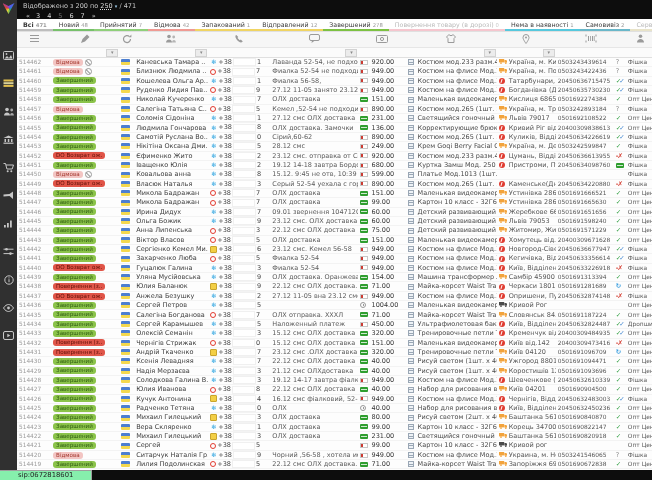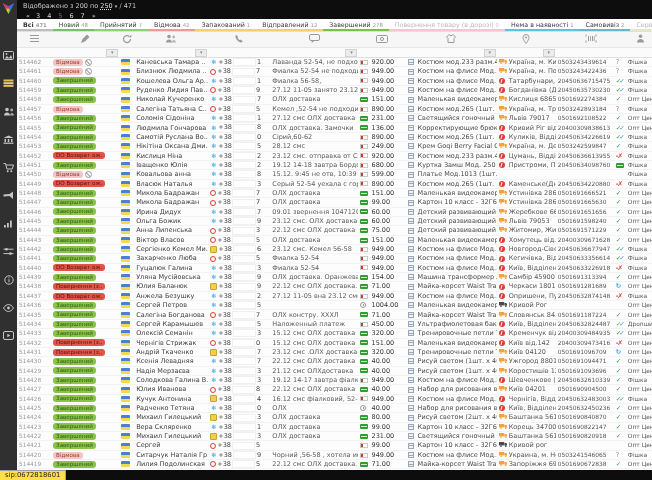--- a/index.html
+++ b/index.html
@@ -79,22 +79,22 @@
   .c-addr{color:#555;}
   .c-ttn{color:#555;font-size:5.9px;}
   .ts-ok{color:#2e9e3f;font-weight:bold;}
   .ts-ok2{color:#3b82d0;font-weight:bold;margin-left:-2px;}
   .ts-fail{color:#d43b2f;font-weight:bold;letter-spacing:-1px;}
   .ts-q{color:#8a8a8a;}
   .ts-rf{color:#3b9fe0;font-weight:bold;}
   .c-src{color:#5a5a5a;font-size:5.9px;}
   
   .bottombar{position:absolute;left:0;bottom:0;width:652px;height:10px;background:#0d0d0d;z-index:4;}
-  .sip{position:absolute;left:0;bottom:0;height:9px;line-height:9px;background:#fde047;border:1px solid #9e9e9e;
-       border-left:none;border-bottom:none;font-size:6.8px;color:#222;padding:0 5px;z-index:6;}
+  .sip{position:absolute;left:0;bottom:0;height:9px;line-height:9px;background:#86efac;border:1px solid #9e9e9e;
+       border-left:none;border-bottom:none;font-size:6.8px;color:#222;padding:0 18px;z-index:6;}
 </style>
 </head>
 <body>
 
 <div class="screen">
 
   <div class="sidebar">
     <div class="logo"></div>
     <div class="side-icons" id="sideIcons">
         <div class="slot">
@@ -516,21 +516,21 @@
                 </svg></span></td>
             <td class="c-addr">Україна, м. Де..</td>
             <td class="c-ttn">0503242599847</td>
             <td><span class="ts-ok">✓</span></td>
             <td class="c-src">Фішка</td>
           </tr>
           <tr>
             <td class="c-id">514452</td>
             <td><span class="chip w">DO Возврат ож.</span></td>
             <td><span class="uaflag"></span></td>
-            <td class="c-name">Кислиця Ніна</td>
+            <td class="c-name">Єфименко Жито</td>
             <td><span class="op ks">✻</span>+38<span class="mask"></span><span class="dg">2</span></td>
             <td class="c-comment">23.12 смс. отправка от Сокол...</td>
             <td><span class="pay np"></span></td>
             <td class="c-price">920.00</td>
             <td><span class="boxic"></span></td>
             <td class="c-product">Костюм мод.233 разм.48-58 (1...</td>
             <td><span class="car np"></span></td>
             <td class="c-addr">Цумань, Відділ..</td>
             <td class="c-ttn">20450636613955</td>
             <td><span class="ts-fail">-✗</span></td>
@@ -842,21 +842,21 @@
             <td class="c-ttn"></td>
             <td></td>
             <td class="c-src">Опт Центр</td>
           </tr>
           <tr>
             <td class="c-id">514435</td>
             <td><span class="chip d">Завершений</span></td>
             <td><span class="uaflag"></span></td>
             <td class="c-name">Салегіна Богданова</td>
             <td><span class="op vf"></span>+38<span class="mask"></span><span class="dg">7</span></td>
-            <td class="c-comment">ОЛХ констру. ХХХЛ</td>
+            <td class="c-comment">ОЛХ отправка. ХХХЛ</td>
             <td><span class="pay card"></span></td>
             <td class="c-price">71.00</td>
             <td><span class="boxic"></span></td>
             <td class="c-product">Майка-корсет Waist Trainer *142...</td>
             <td><span class="car"><svg width="9" height="6">
                   <rect x="0" y="1" width="5.2" height="3.4" fill="#f2a33c"></rect>
                   <path d="M5.4 2h2l1.3 1.4v1H5.4z" fill="#f2a33c"></path>
                   <circle cx="2" cy="5.1" r="0.9" fill="#f2a33c"></circle>
                   <circle cx="6.8" cy="5.1" r="0.9" fill="#f2a33c"></circle>
                 </svg></span></td>

